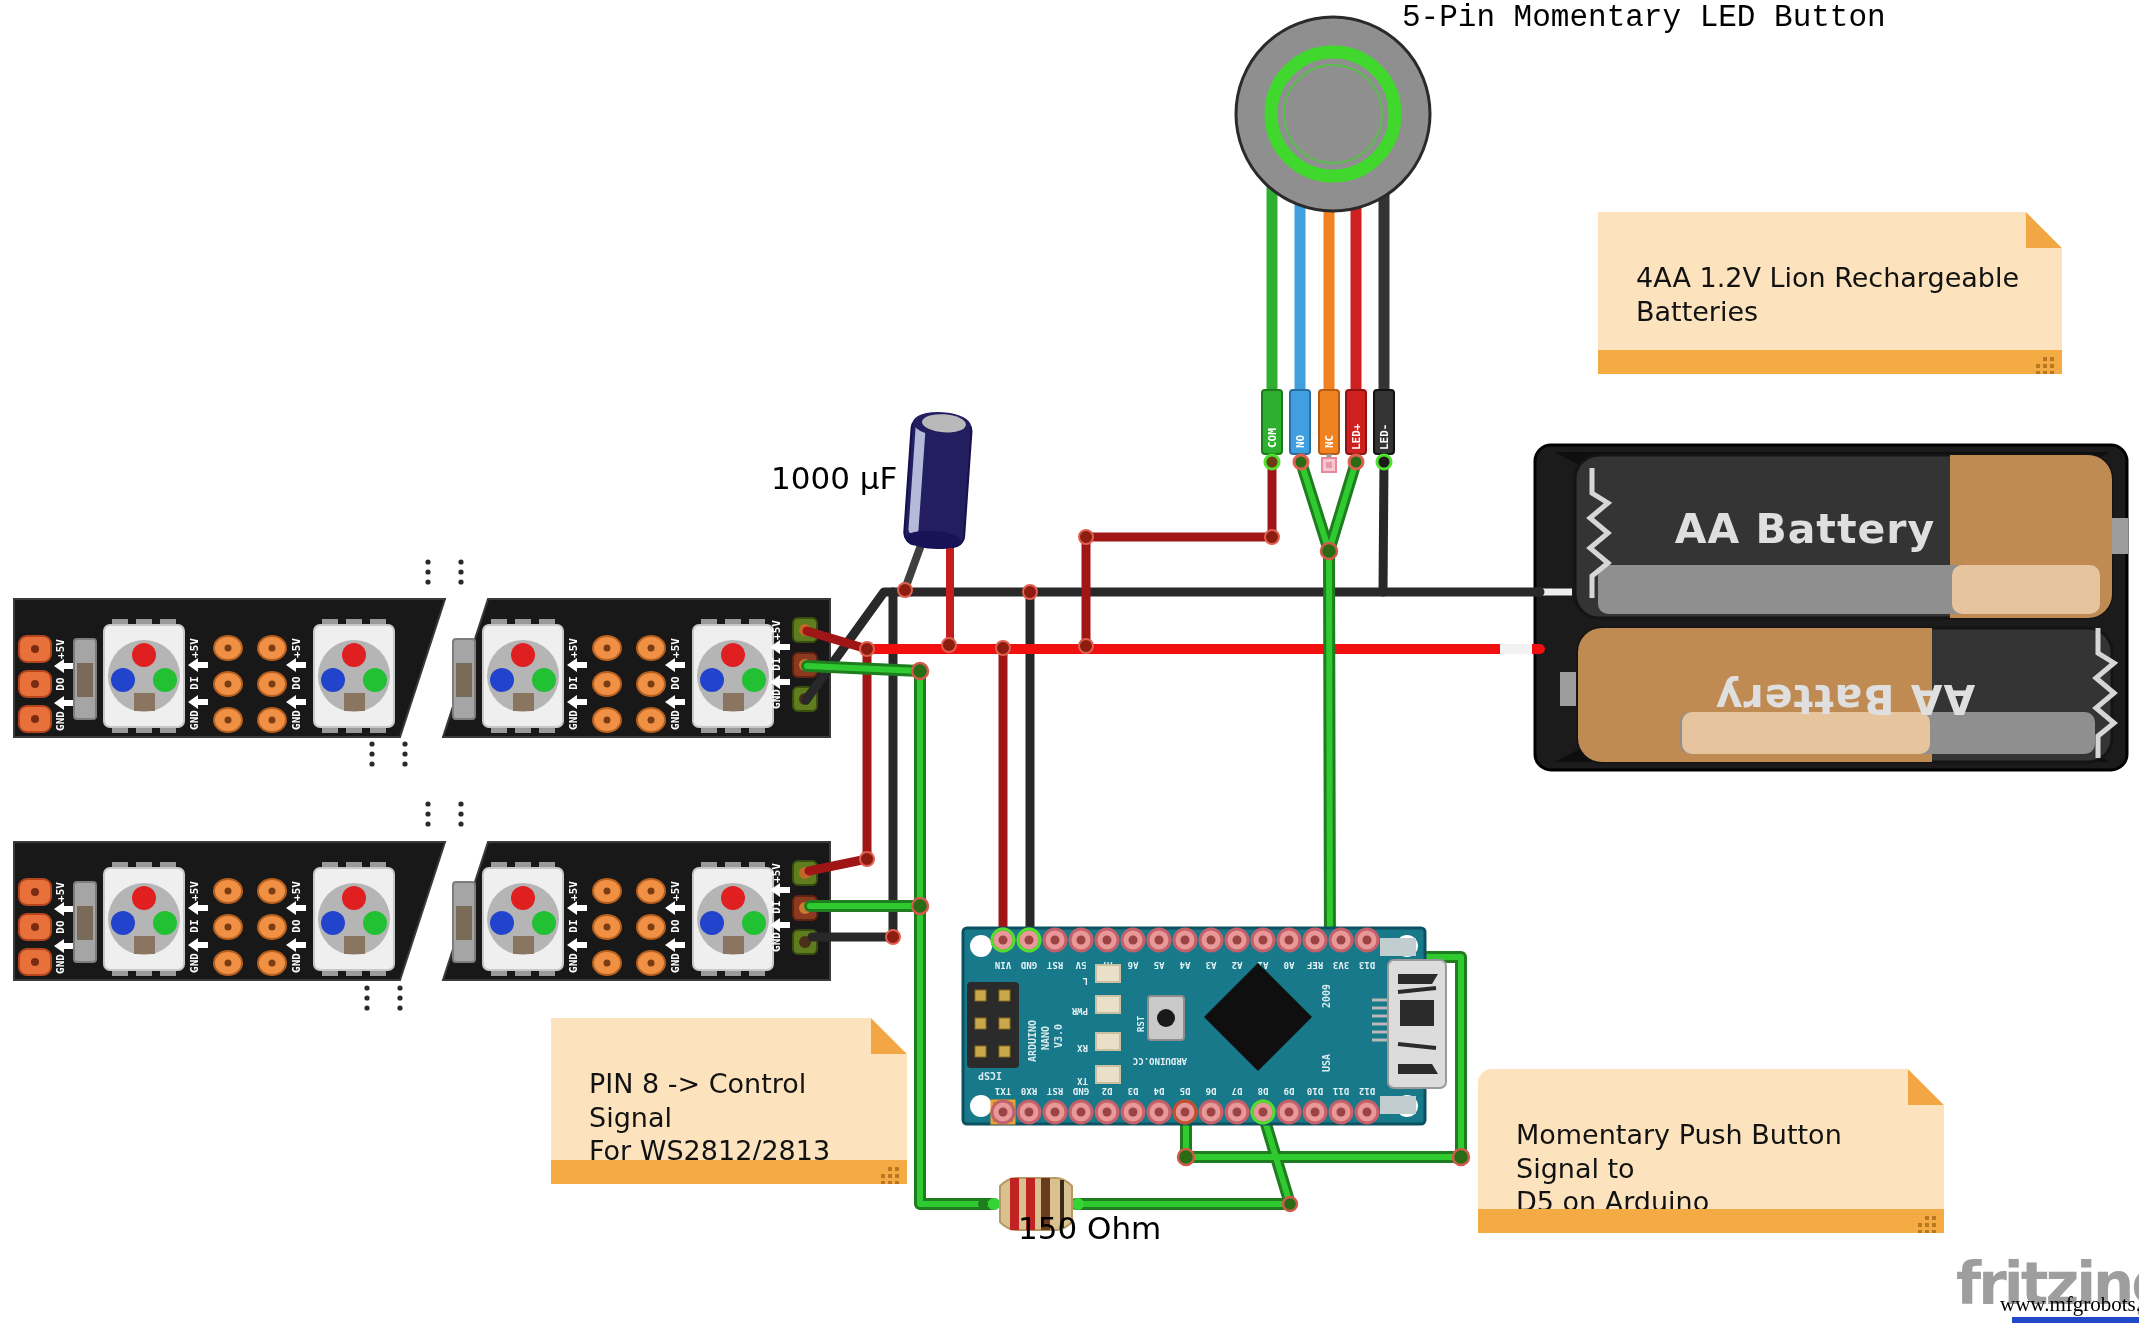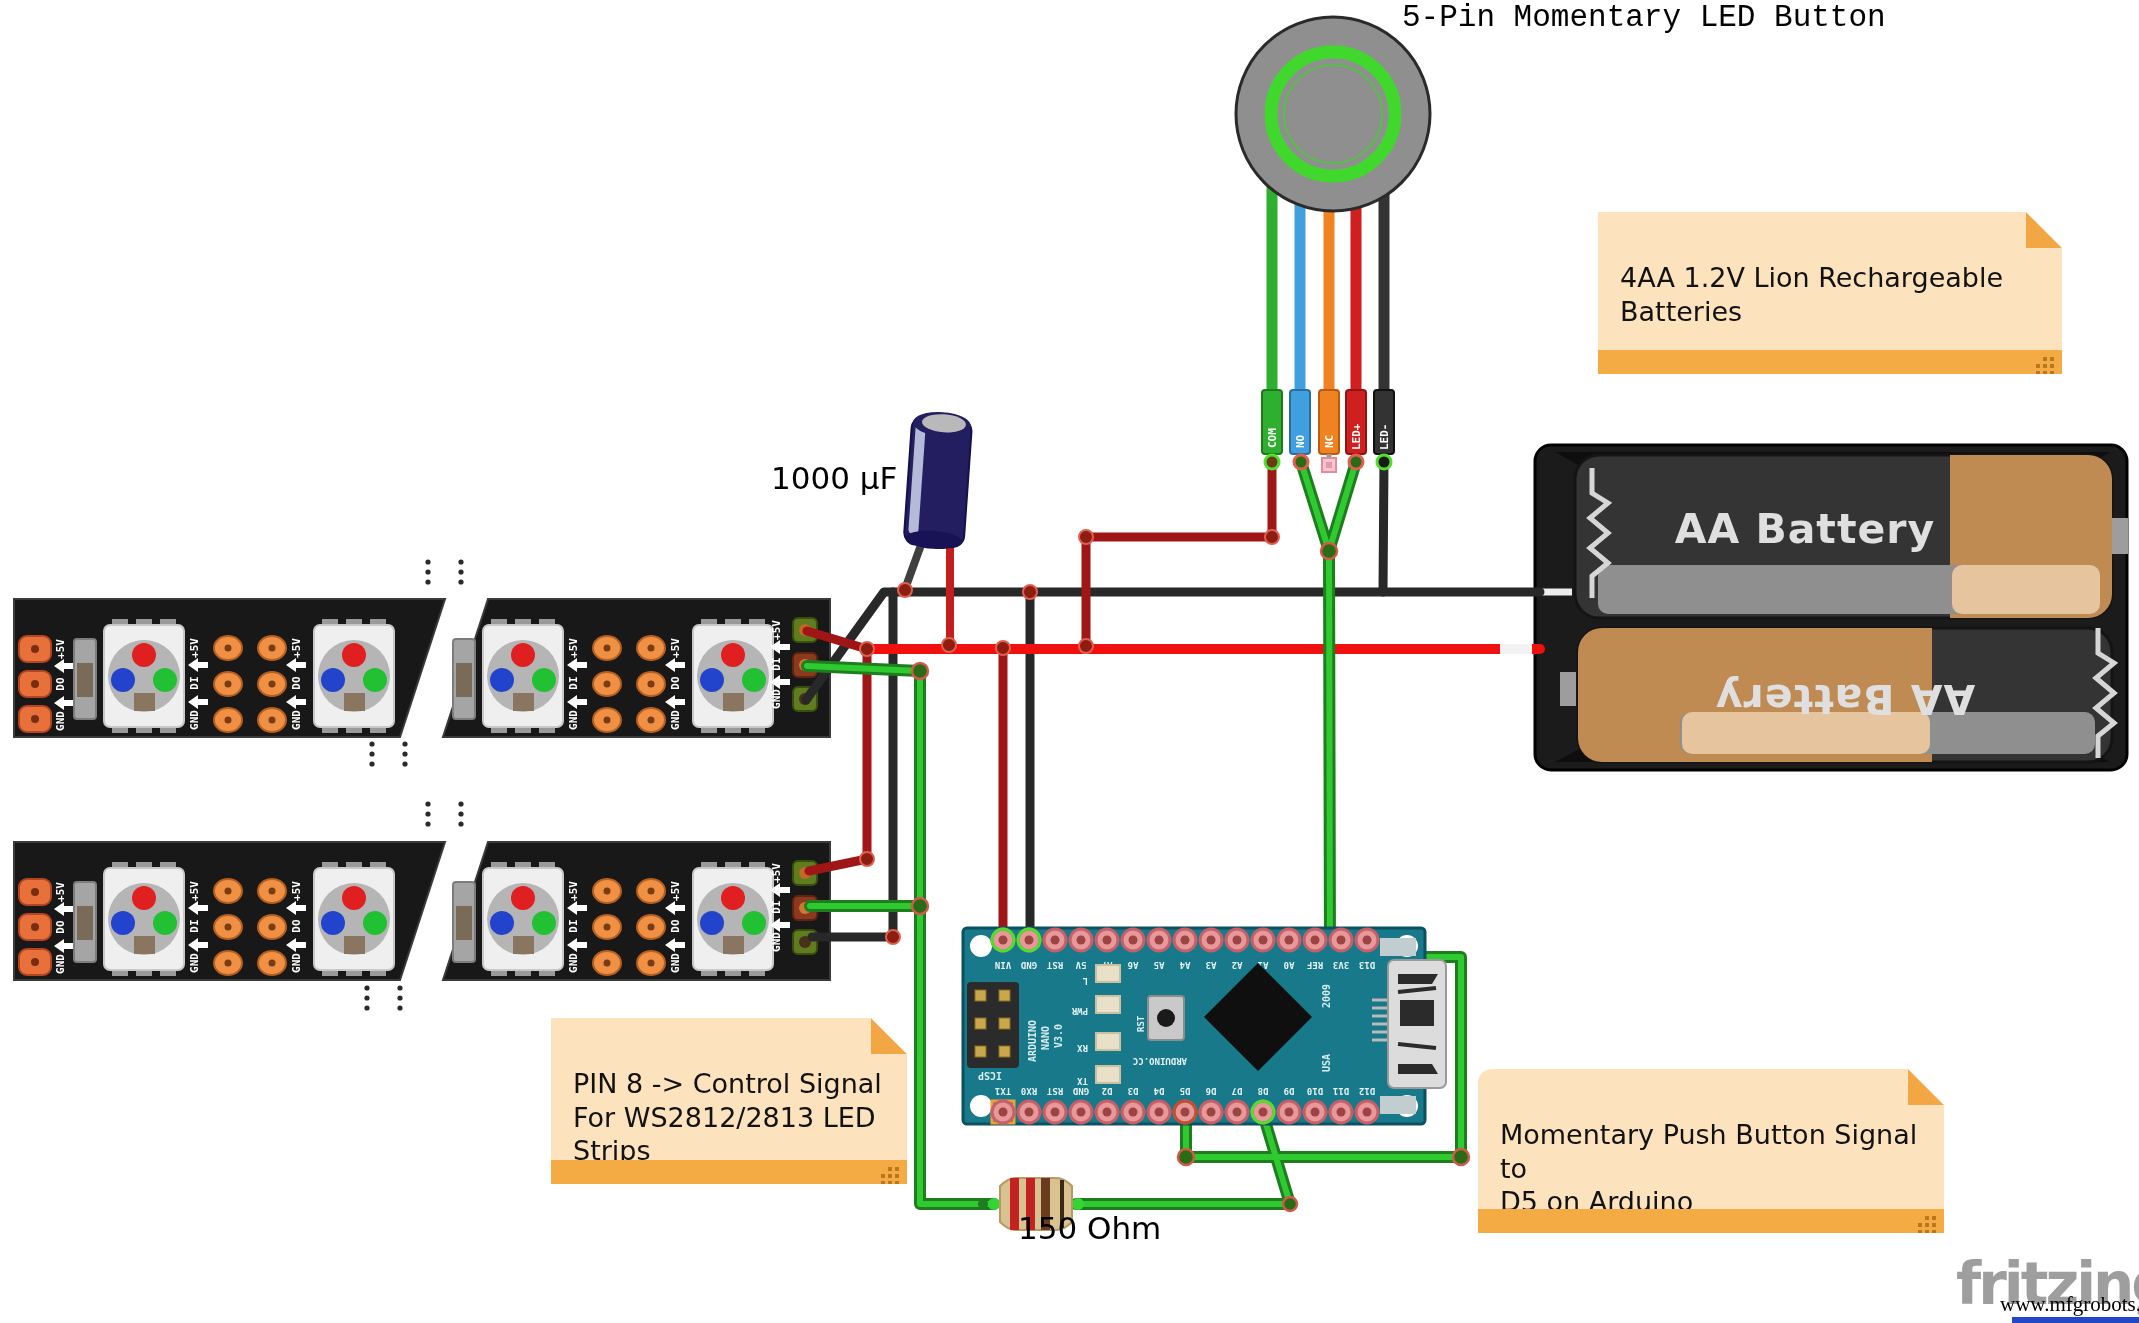--- a/index.html
+++ b/index.html
@@ -3,21 +3,21 @@
 <meta charset="utf-8">
 <style>
   html,body{margin:0;padding:0;background:#fff;}
   #stage{position:relative;width:2139px;height:1323px;background:#ffffff;overflow:hidden;
          font-family:"DejaVu Sans",sans-serif;}
   #wires-svg{position:absolute;left:0;top:0;}
   .floating-label{position:absolute;color:#000;font-family:"DejaVu Sans",sans-serif;}
   .title-label{font-size:31px;letter-spacing:0px;font-family:Liberation Mono, monospace;}
   .part-label{font-size:31px;margin-left:8px;}
   .note{position:absolute;background:#fce3bd;color:#121212;font-size:27px;line-height:1.24;
-        padding:16px 22px 0 22px;white-space:pre-line;box-sizing:border-box;
+        padding:16px 22px 0 38px;white-space:pre-line;box-sizing:border-box;
         clip-path:polygon(0 0,calc(100% - 36px) 0,100% 36px,100% 100%,0 100%);}
   .note .fold{position:absolute;top:0;right:0;width:0;height:0;
         border-left:36px solid #f2a644;border-top:36px solid transparent;transform:translateY(0);}
   .note .bar{position:absolute;left:0;right:0;bottom:0;height:24px;background:#f4ab44;}
   .note .grip{position:absolute;right:8px;bottom:6px;width:4px;height:4px;background:#b97722;
         box-shadow:0 -7px #b97722,-7px 0 #b97722,-14px 0 #b97722,0 0 #b97722,-7px -7px #b97722,-14px 7px #b97722,-7px 7px #b97722,0 7px #b97722;}
   .battery-label{position:absolute;color:#dfdfdf;font-weight:bold;font-size:41px;text-align:center;
         letter-spacing:1px;}
   .flip{transform:rotate(180deg);}
   .fritzing-logo{position:absolute;left:1956px;top:1250px;font-size:58px;font-weight:bold;

